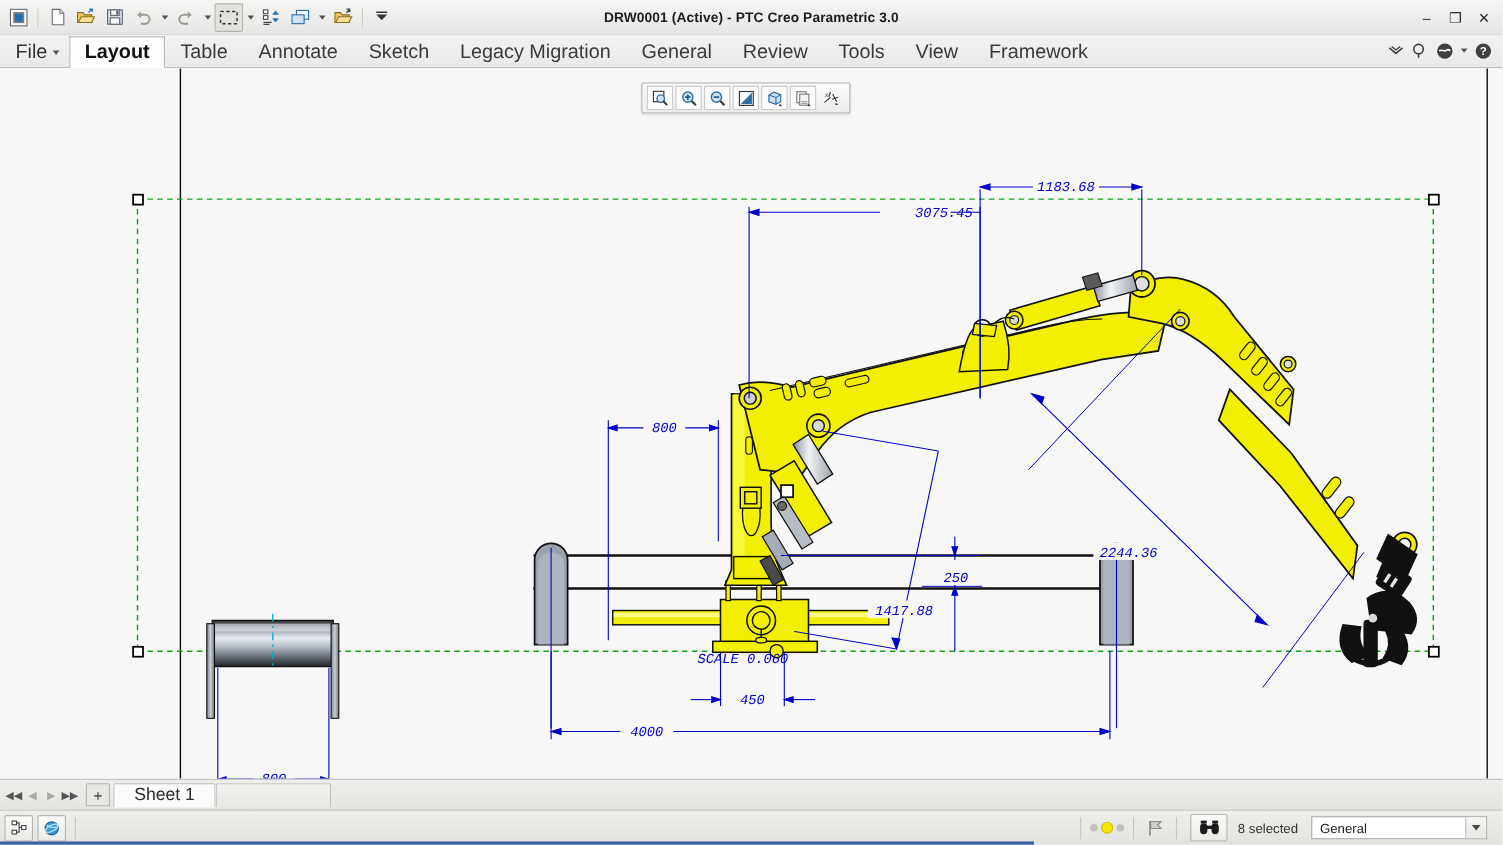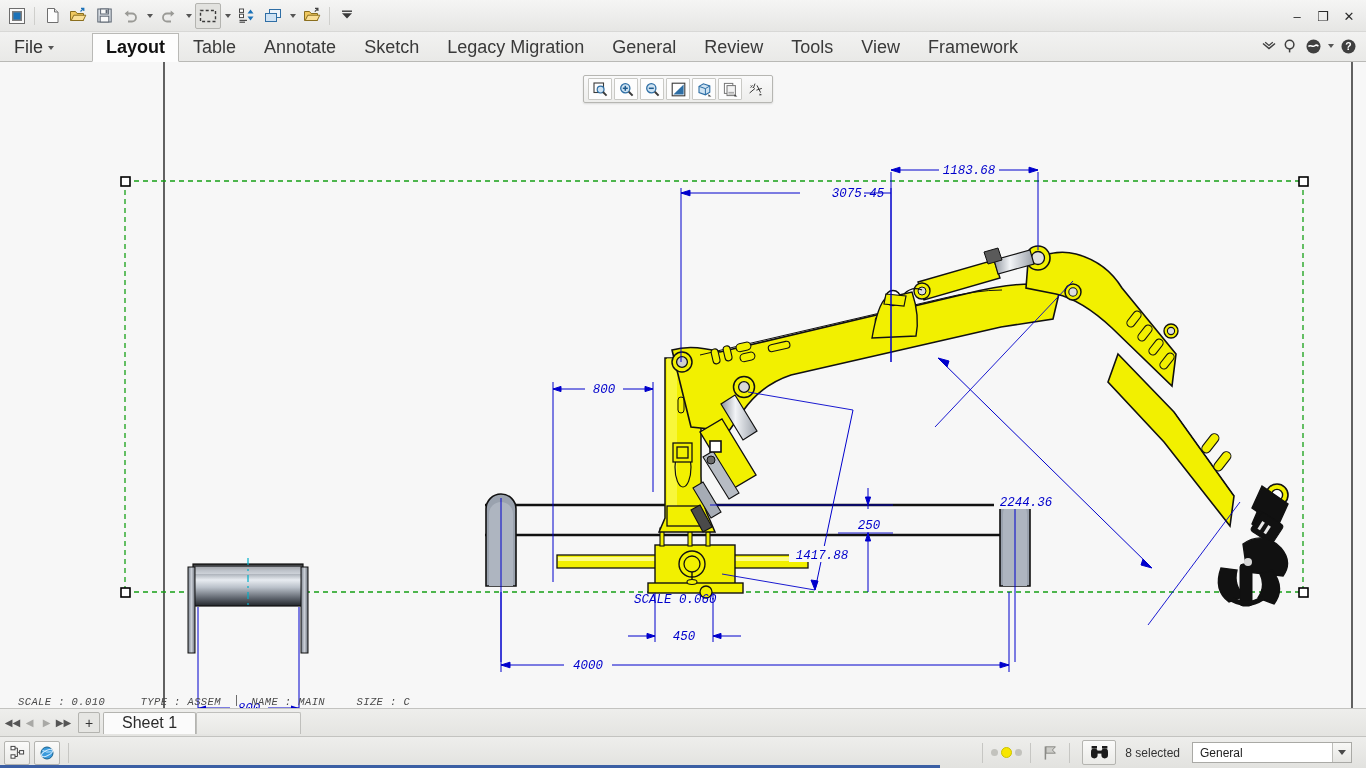--- a/index.html
+++ b/index.html
@@ -46,21 +46,21 @@
     display: flex; align-items: flex-end;
   }
   .tab {
     height: 28px; padding: 0 13px; display: flex; align-items: center;
     font-size: 18px; color: #3a3a3a; border: 1px solid transparent;
     border-bottom: none; cursor: default; white-space: nowrap;
   }
   .tab.file { color: #333; padding-right: 8px; }
   .tab.active {
     background: #fdfdfd; border: 1px solid #b9b9b6; border-bottom: 1px solid #fdfdfd;
-    color: #111; font-weight: bold; margin-bottom: -1px; height: 29px; margin-left: 29px;
+    color: #111; font-weight: bold; margin-bottom: -1px; height: 29px;
   }
   #ribbon-right { margin-left: auto; display: flex; align-items: center; height: 30px; padding-right: 7px; }
   .ricon { width: 22px; height: 22px; display:flex; align-items:center; justify-content:center; color:#3f3f3f; }
 
   
   #canvas-wrap {
     position: absolute; top: 62px; left: 0; width: 1366px; height: 646px;
     background: #f7f7f7; overflow: hidden; font-style: italic;
   }
   #drawing { position: absolute; top: 0; left: 0; width: 1366px; height: 646px; }
@@ -235,20 +235,21 @@
     <div class="qsep"></div>
 
     <div class="qbtn">
       <svg width="14" height="12" viewBox="0 0 14 12">
         <path d="M2 3.2h10L7 8.4z" fill="#3a3a3a"></path>
         <line x1="2" y1="1.2" x2="12" y2="1.2" stroke="#3a3a3a" stroke-width="1.4"></line>
       </svg>
     </div>
   </div>
 
+  <div id="title-text">DRW0001 (Active) - PTC Creo Parametric 3.0</div>
 
   <div id="winbtns">
     <div class="wbtn">–</div>
     <div class="wbtn">❐</div>
     <div class="wbtn">✕</div>
   </div>
 </div>
 
 <div id="ribbon">
   <div class="tab file">
@@ -636,29 +637,20 @@
         <text x="2" y="6" font-size="6" fill="#3a3a3a" font-family="Liberation Sans, sans-serif">x</text>
         <line x1="7" y1="1.6" x2="5.4" y2="6" stroke="#3a3a3a" stroke-width="1"></line>
         <line x1="1.6" y1="11" x2="7" y2="6.4" stroke="#3a3a3a" stroke-width="1"></line>
         <path d="M9 3.4 L12.6 10.6" stroke="#3a3a3a" stroke-width="1"></path>
         <path d="M8.4 8.2 L13.8 6.4" stroke="#3a3a3a" stroke-width="1"></path>
         <path d="M11.6 11.4l2.6 1.6-2.8.6z" fill="#3a3a3a"></path>
       </svg>
     </div>
   </div>
 
-  <div id="sheet-meta">
-    <span>SCALE : 0.010</span>
-    <span style="display:inline-block;width:22px;"></span>
-    <span>TYPE : ASSEM</span>
-    <span class="sep"></span>
-    <span>NAME : MAIN</span>
-    <span style="display:inline-block;width:18px;"></span>
-    <span>SIZE : C</span>
-  </div>
 </div>
 
 <div id="sheetbar">
   <div class="navb">◀◀</div>
   <div class="navb dim">◀</div>
   <div class="navb dim">▶</div>
   <div class="navb">▶▶</div>
   <div id="plusbtn">+</div>
   <div id="sheettab">Sheet 1</div>
   <div id="sheetfill"></div>

